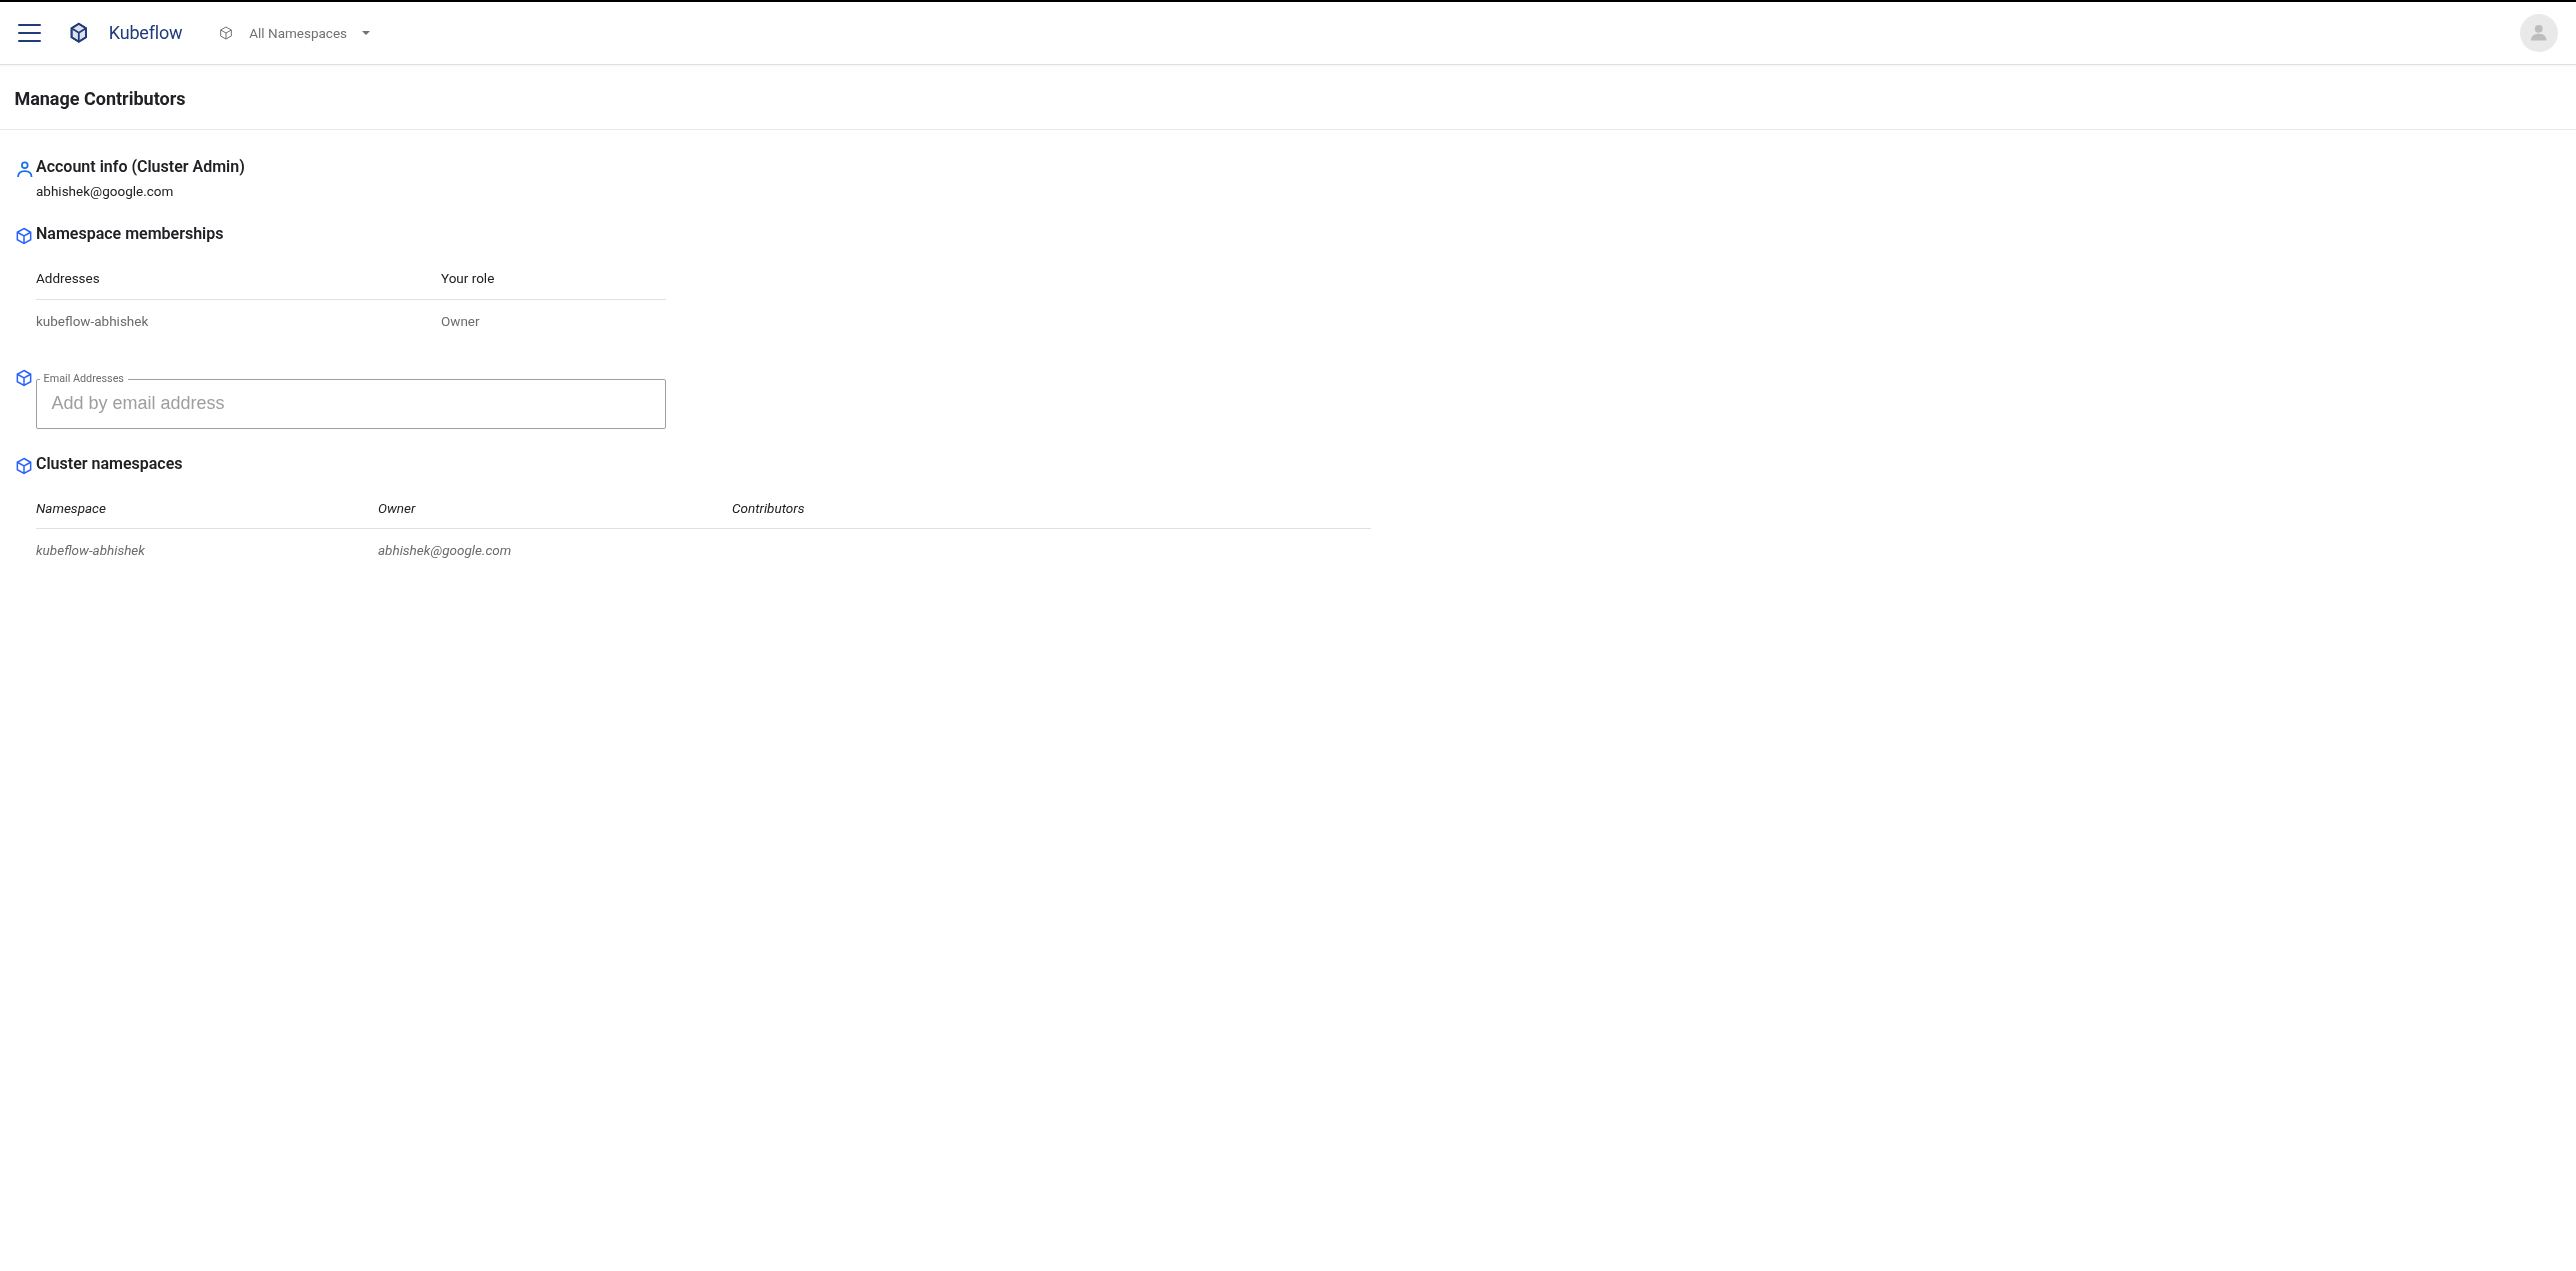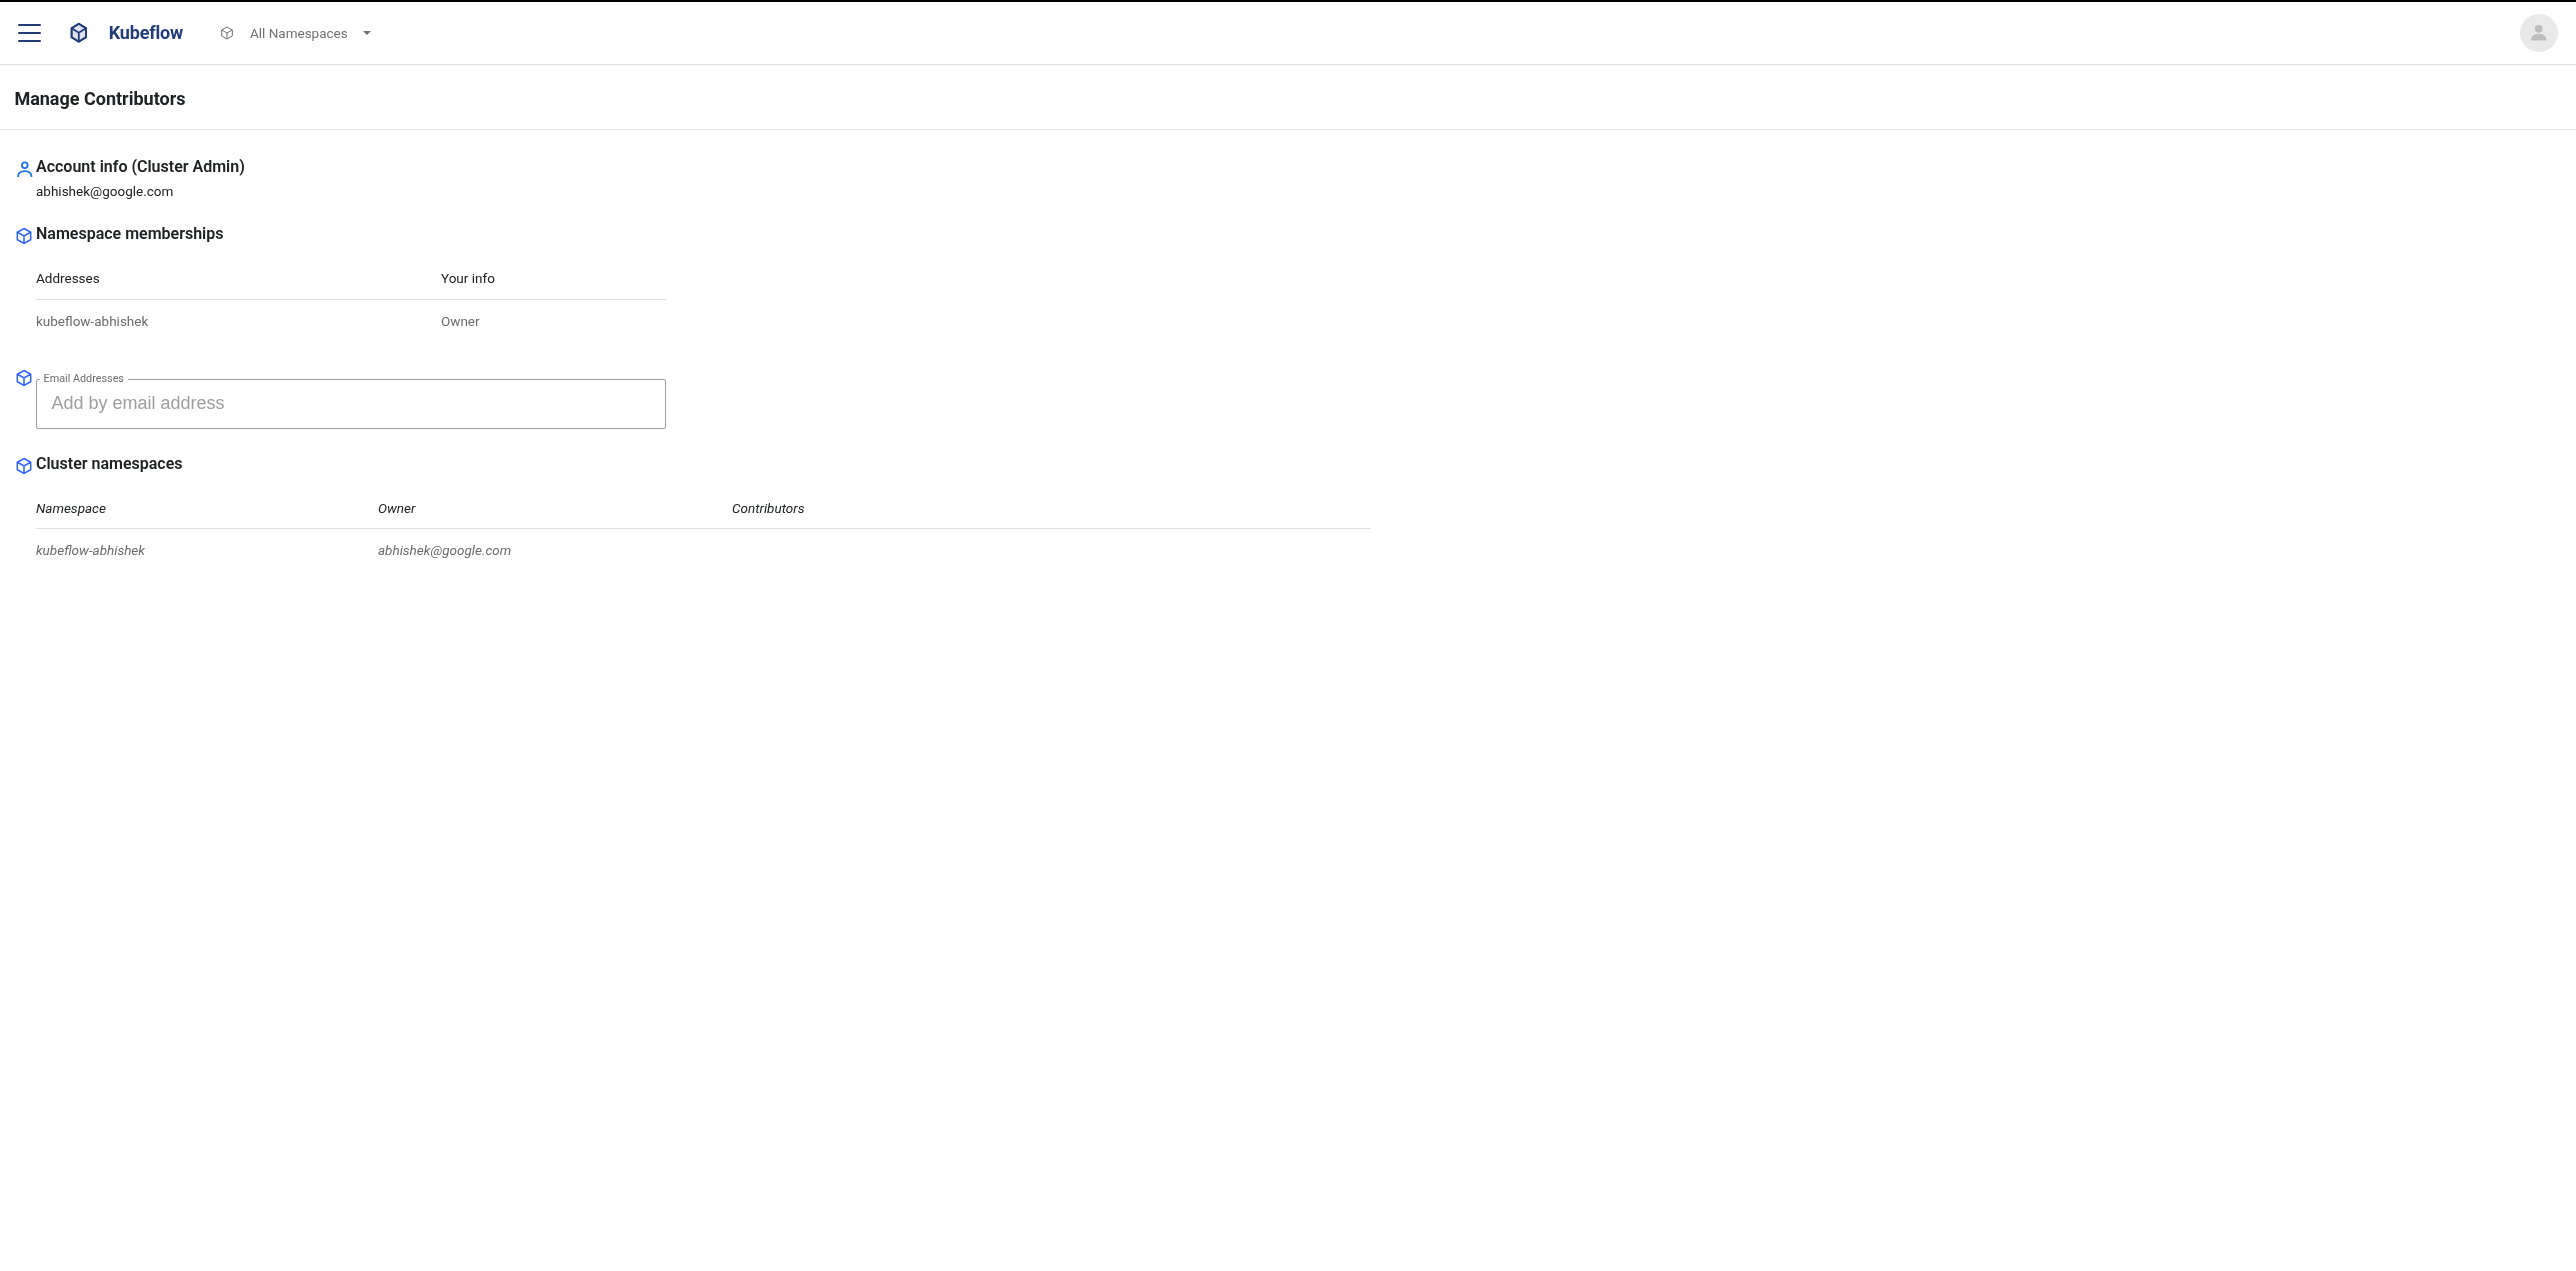--- a/index.html
+++ b/index.html
@@ -38,21 +38,21 @@
       gap: 10.8px;
       margin-right: 36px;
     }
     .logo-icon {
       width: 21.6px;
       height: 21.6px;
       color: #213c7a;
     }
     .logo-text {
       font-size: 18px;
-      font-weight: 700;
+      font-weight: 400;
       color: #213c7a;
       letter-spacing: -0.2px;
       padding-left: 8px;
     }
     .ns-selector {
       display: flex;
       align-items: center;
       gap: 15px;
       cursor: pointer;
       color: #717171;
@@ -242,21 +242,21 @@
       <svg class="cube-svg" viewBox="0 0 24 24" fill="none" stroke="currentColor" stroke-width="1.8">
         <path d="M12 3 L20 7.5 L20 16.5 L12 21 L4 16.5 L4 7.5 Z"></path>
         <path d="M4 7.5 L12 12 L20 7.5 M12 12 L12 21"></path>
       </svg>
     </div>
     <div class="section-body">
       <div class="section-heading">Namespace memberships</div>
       <div class="ns-table">
         <div class="ns-table-row ns-table-header">
           <div>Addresses</div>
-          <div>Your info</div>
+          <div>Your role</div>
         </div>
         <div class="ns-table-row ns-table-body">
           <div>kubeflow-abhishek</div>
           <div>Owner</div>
         </div>
       </div>
     </div>
   </div>
 
   <div class="section">

